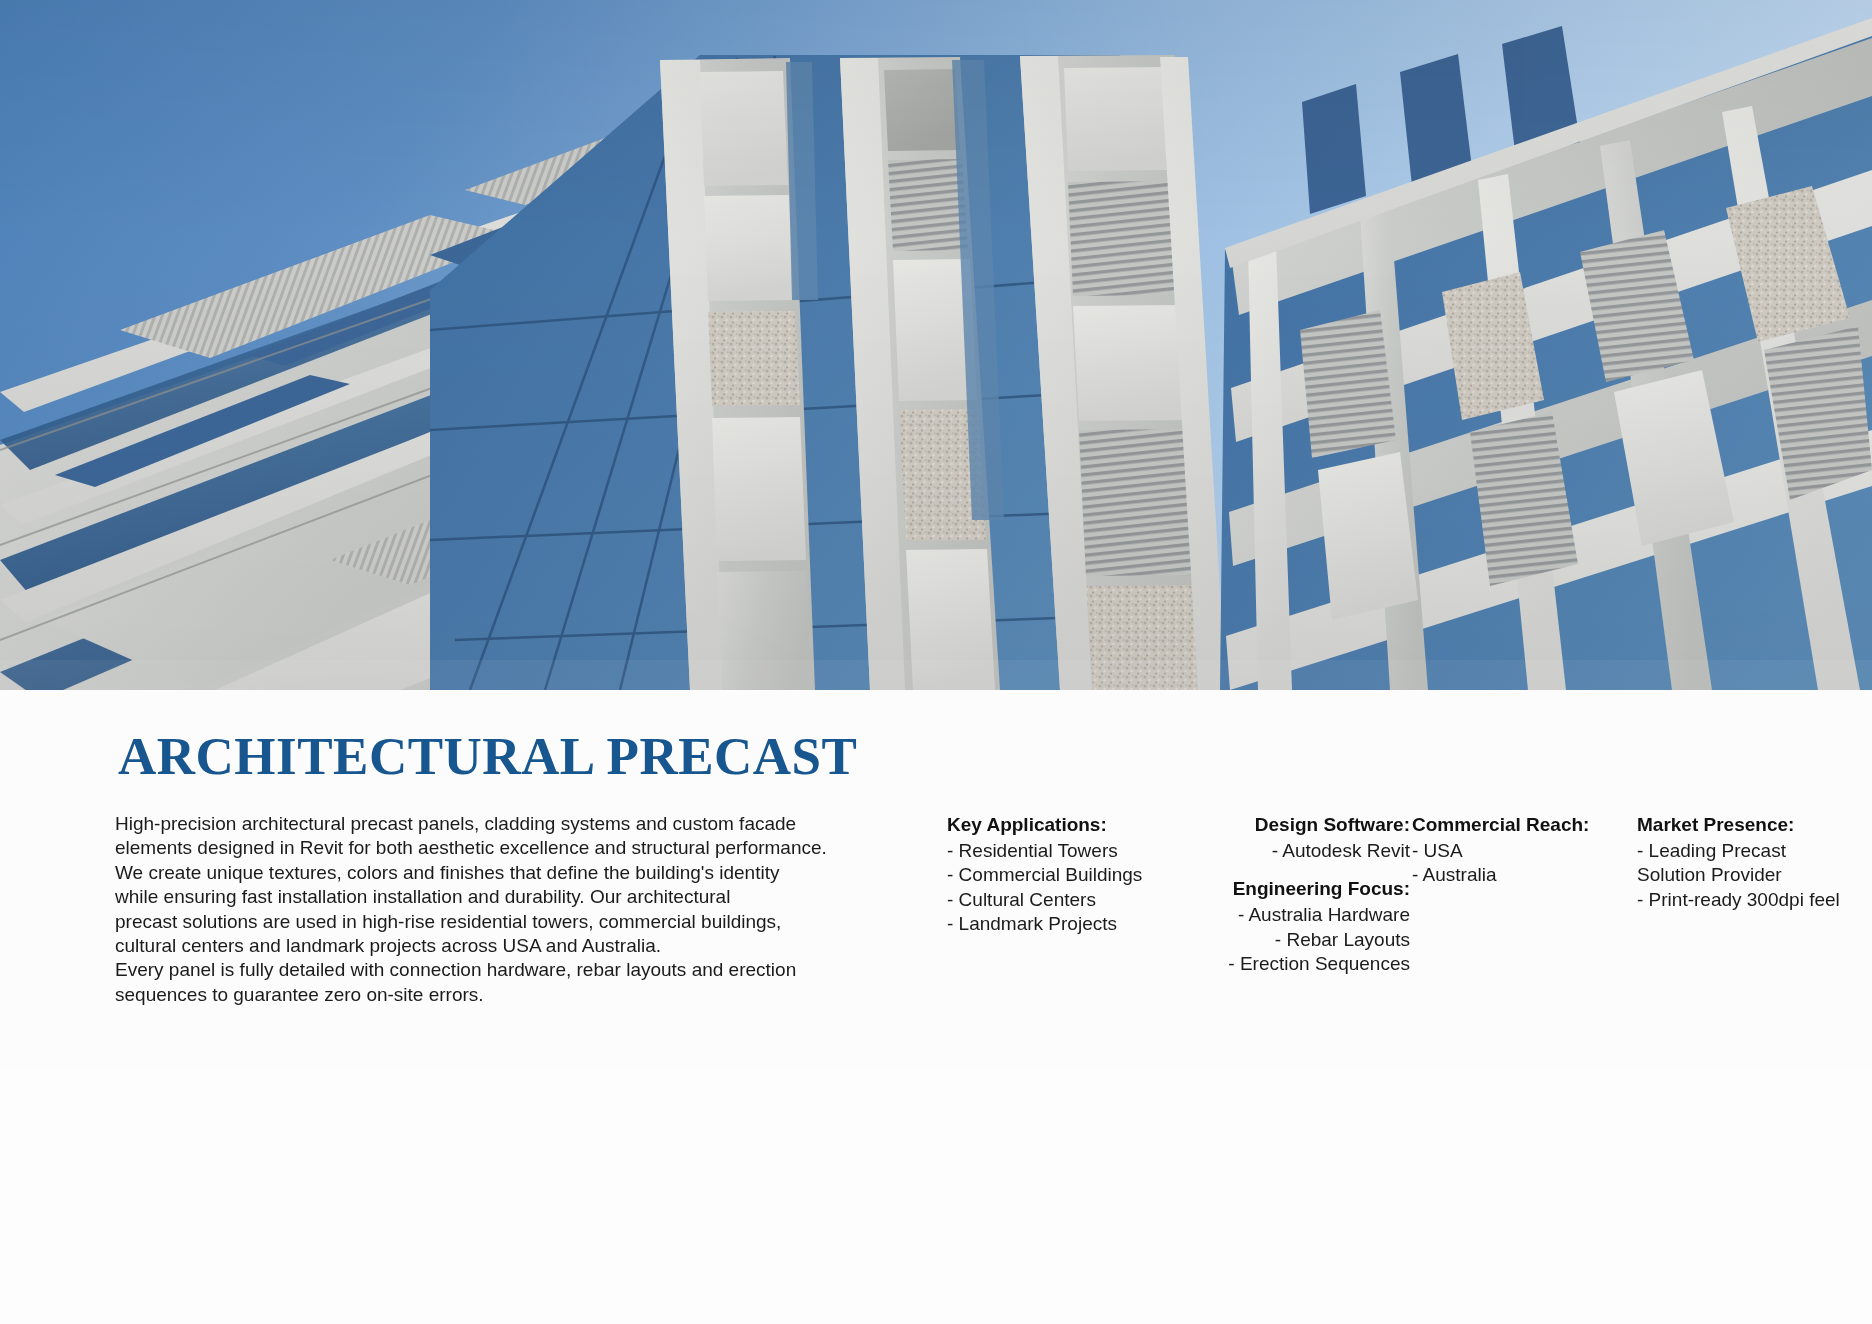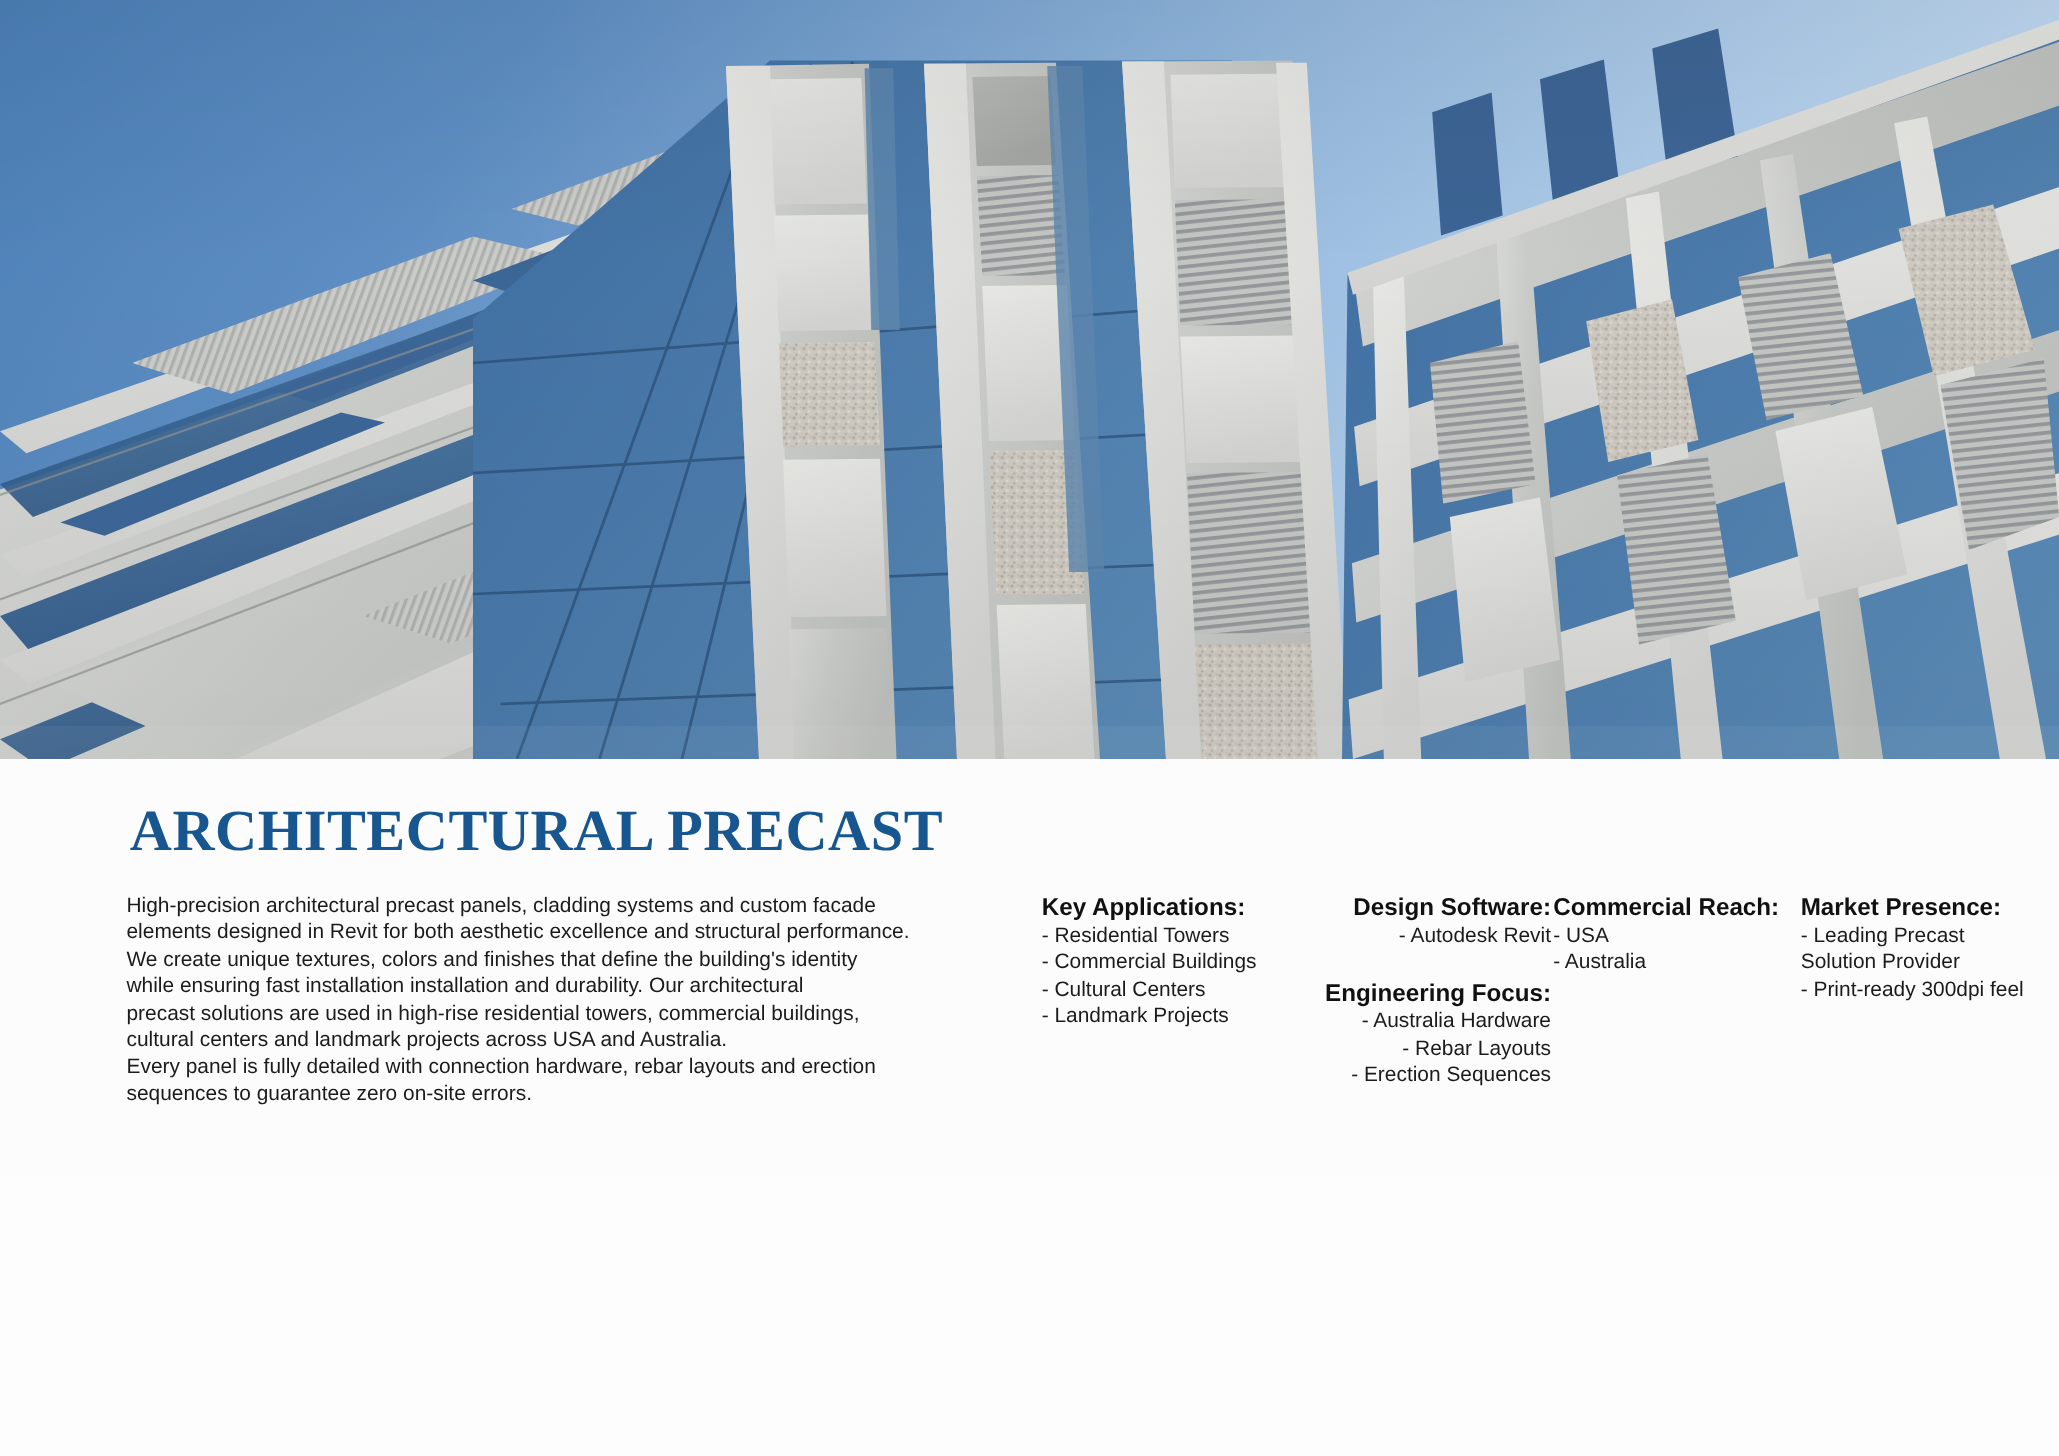--- a/index.html
+++ b/index.html
@@ -50,23 +50,23 @@
   }
 
   .cols{position:absolute;left:0;top:122px;width:1872px;height:220px;}
   .col{position:absolute;top:0;}
   .col-1{left:947px;width:230px;}
   .col-2{left:1178px;width:232px;text-align:right;}
   .col-3{left:1412px;width:222px;}
   .col-4{left:1637px;width:240px;}
 
   .col h4{
-    margin:0 0 2px 0;font-size:22px;font-weight:bold;line-height:25px;color:#111;
-  }
-  .col h4.spaced{margin-top:27px;}
+    margin:0 0 2px 0;font-size:19px;font-weight:bold;line-height:25px;color:#111;
+  }
+  .col h4.spaced{margin-top:13px;}
   .col ul{list-style:none;margin:0;padding:0;}
   .col li{
     font-size:19px;line-height:24.4px;color:#1b1b1b;white-space:pre-line;
   }
 </style>
 </head>
 <body>
 
 <div class="page">
 

